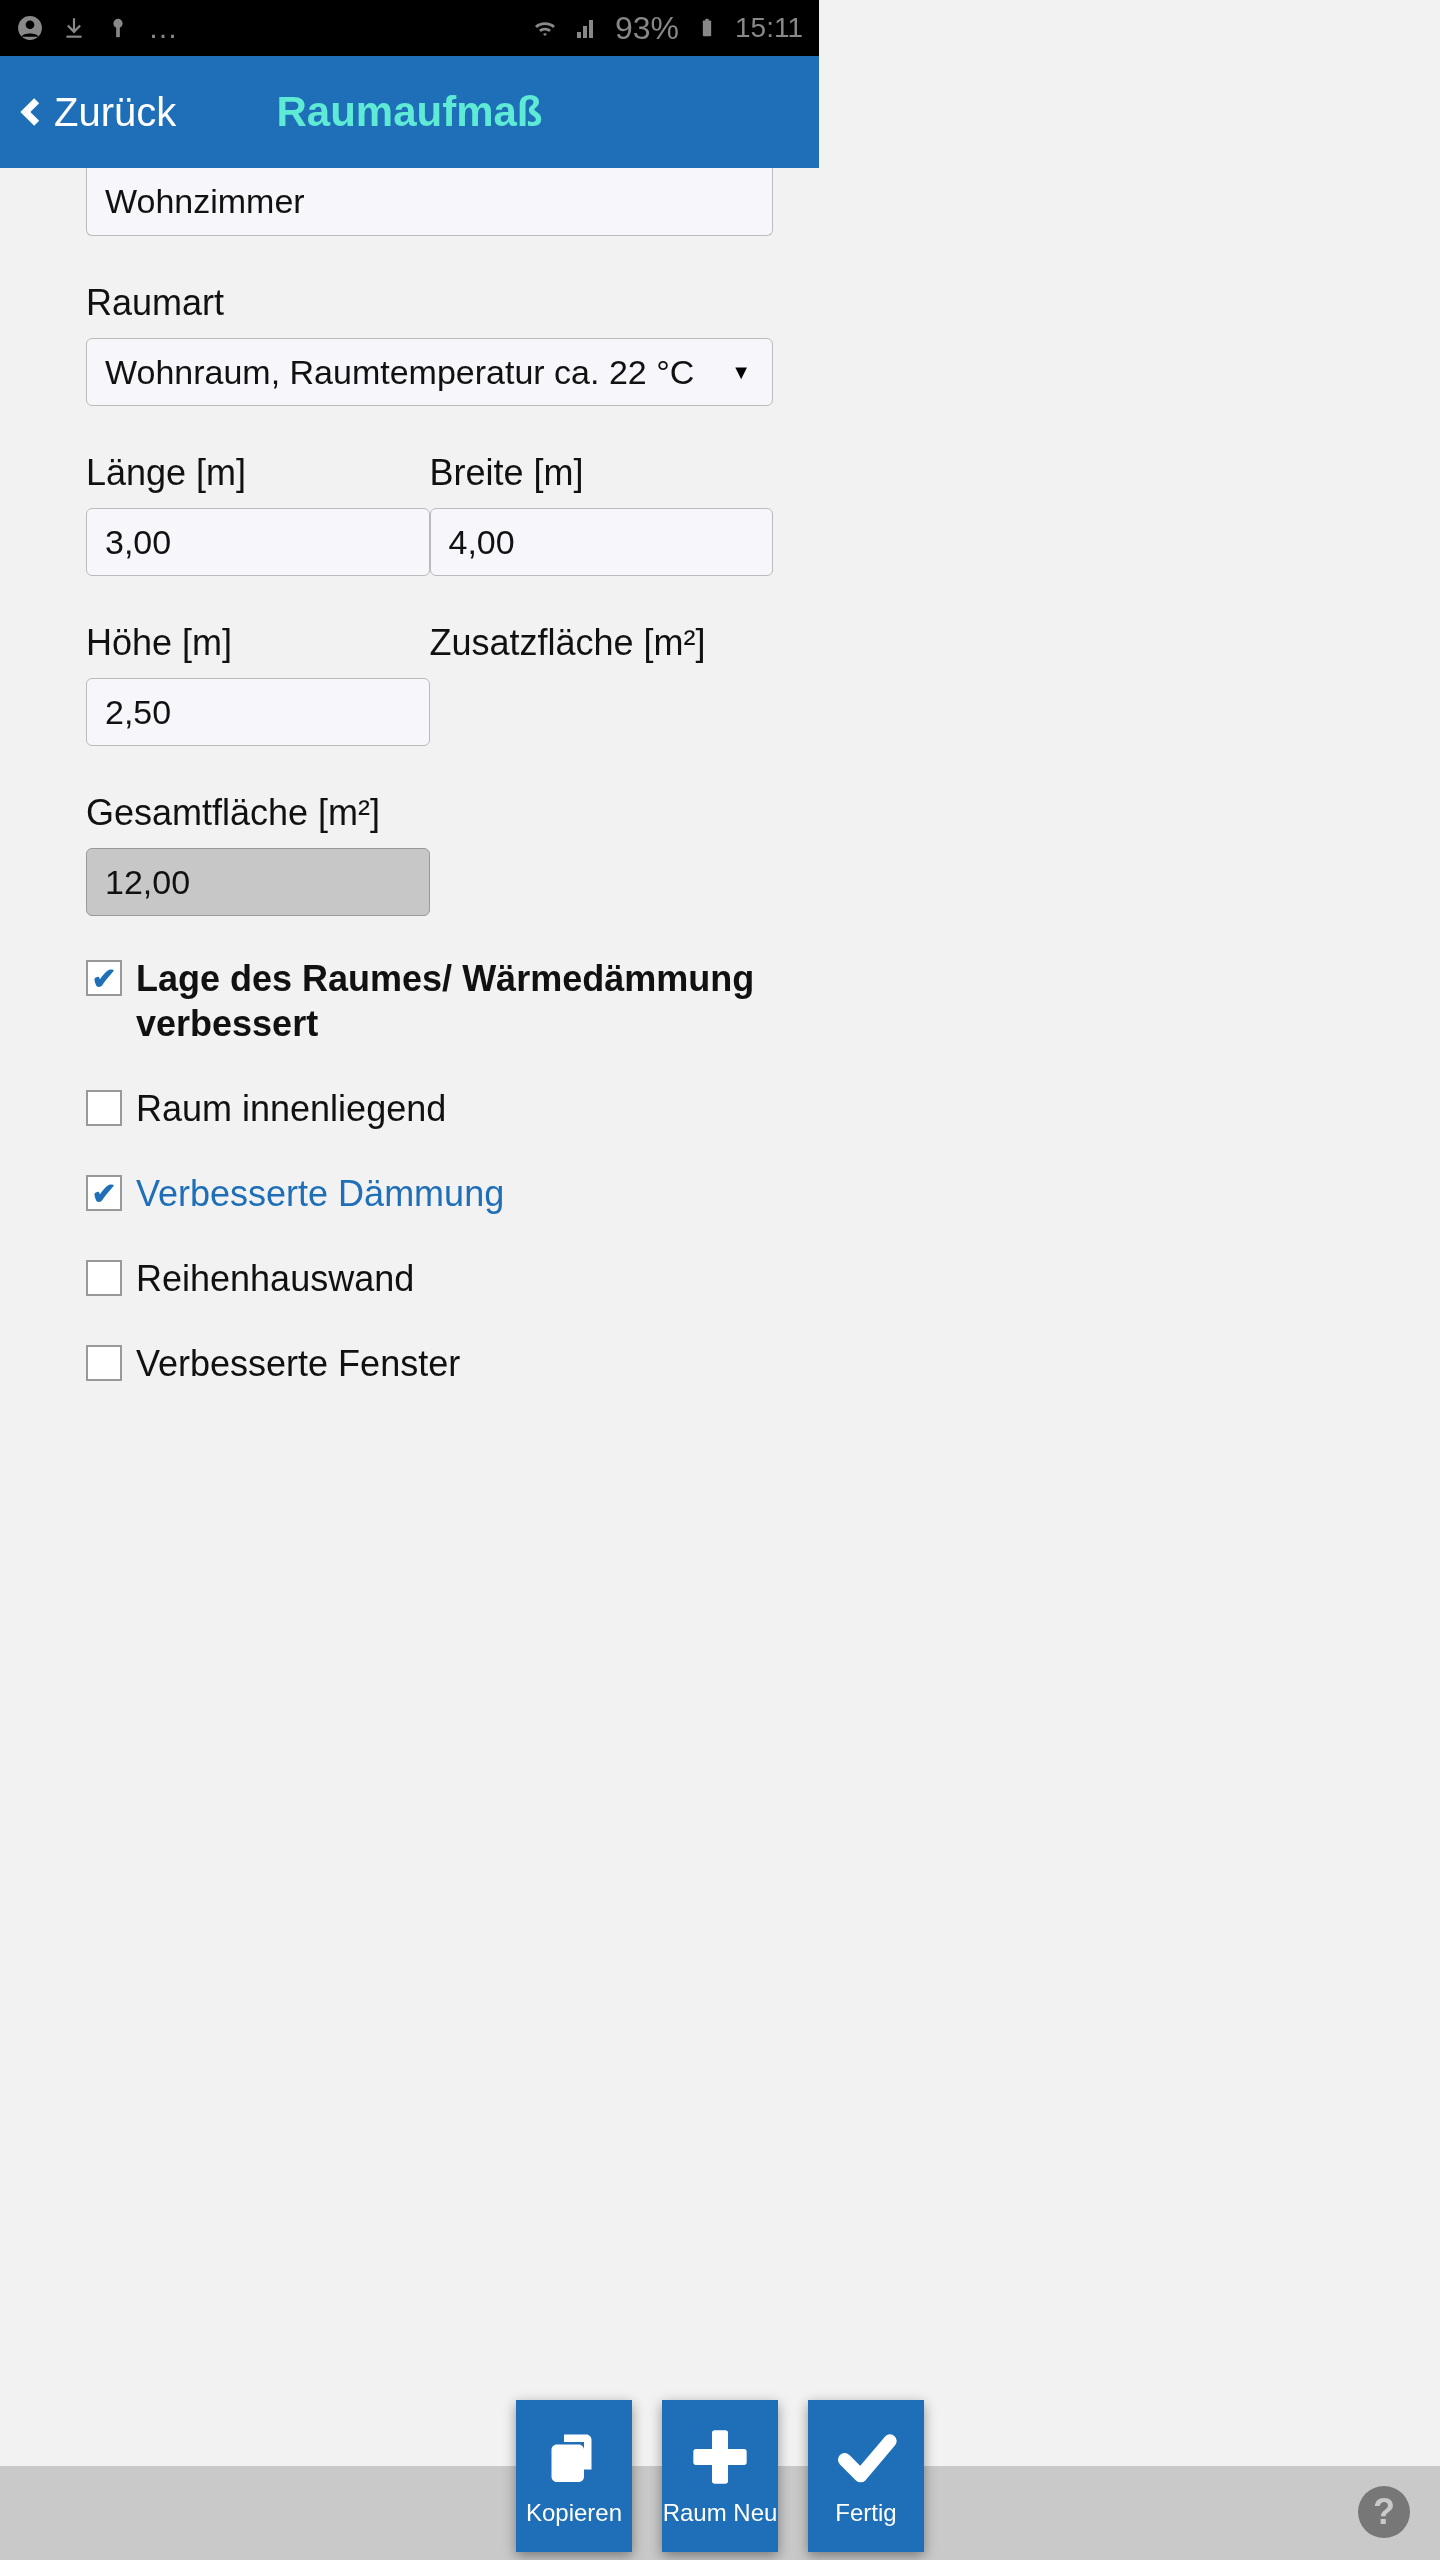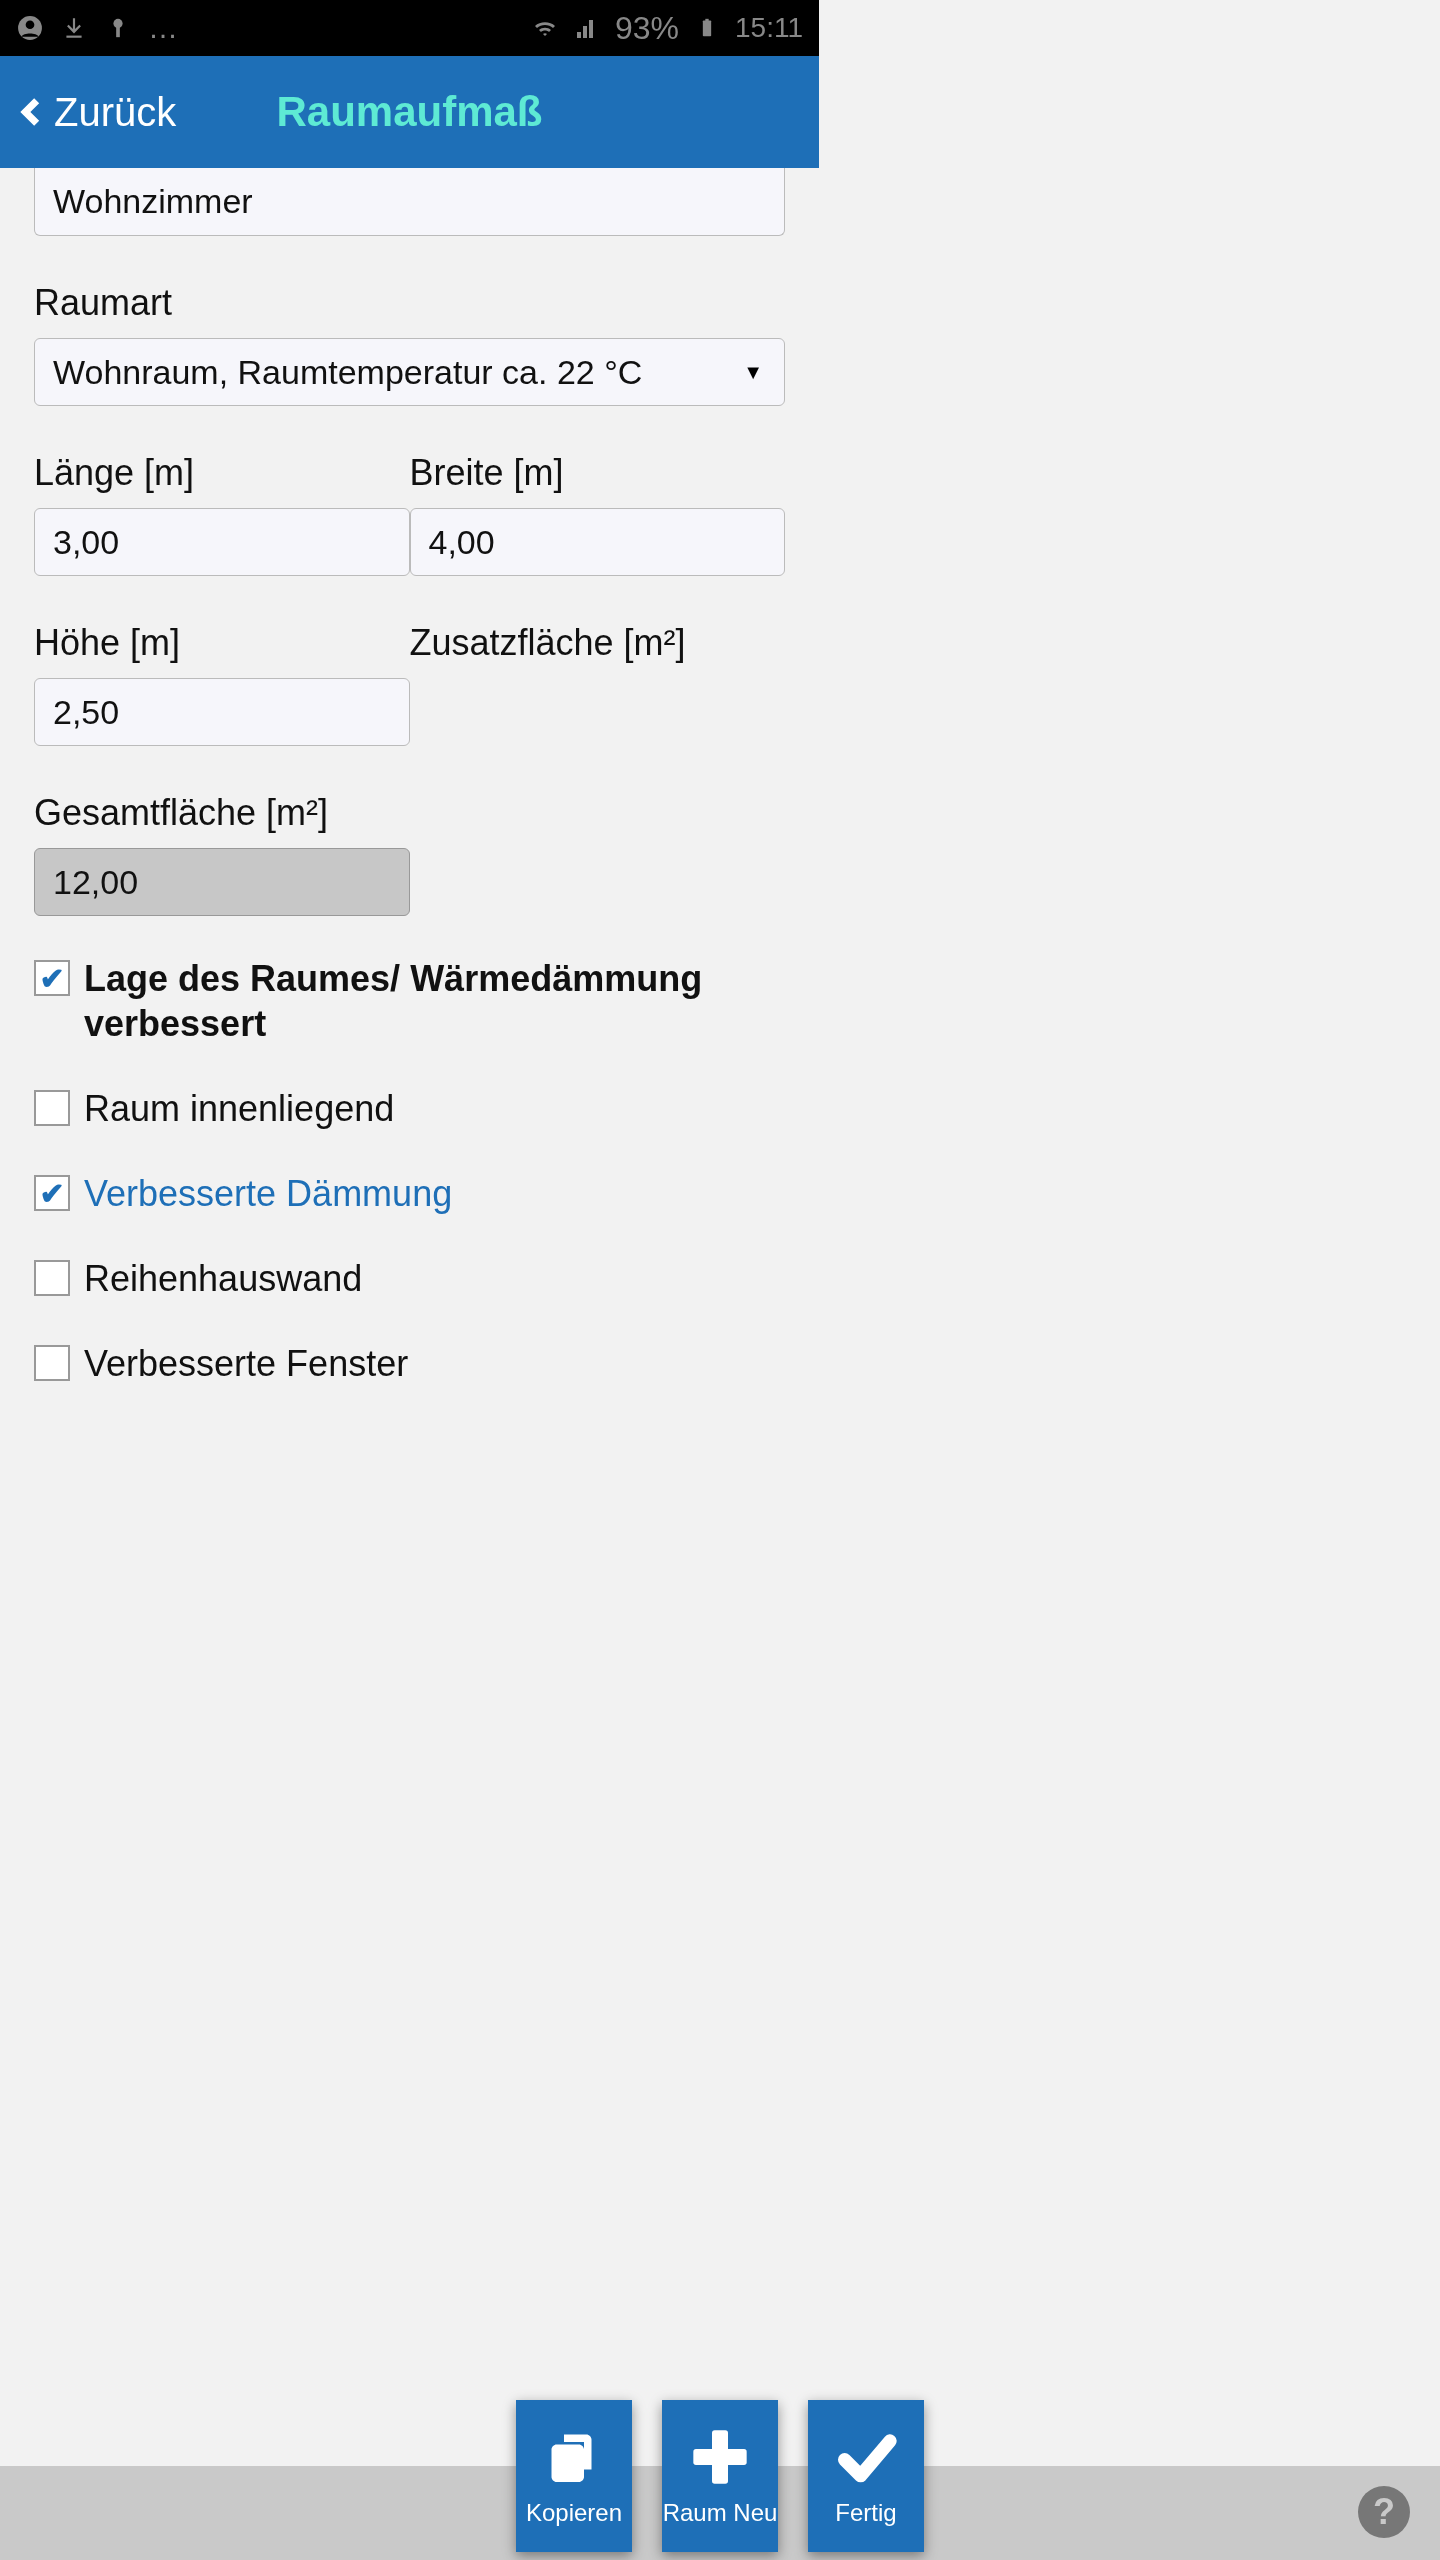--- a/index.html
+++ b/index.html
@@ -7,21 +7,21 @@
   
   .status-bar { height: 56px; background: #000; color: #888; display: flex; align-items: center; padding: 0 16px; font-size: 30px; justify-content: space-between; }
   .status-left { display: flex; gap: 16px; align-items: center; }
   .status-right { display: flex; gap: 14px; align-items: center; }
   .sicon { width: 28px; height: 28px; display:inline-flex; align-items:center; justify-content:center; }
   
   .header { height: 112px; background: #1e6fb7; display: flex; align-items: center; padding: 0 14px; position: relative; }
   .back-btn { display: flex; align-items: center; gap: 6px; color: #fff; font-size: 40px; }
   .page-title { position:absolute; left:0; right:0; text-align:center; color:#5eead4; font-size:42px; font-weight:bold; pointer-events:none; }
   
-  .content { padding: 0 34px; background: #f2f2f2; height: calc(100% - 56px - 112px); overflow:hidden; }
+  .content { padding: 0 46px; background: #f2f2f2; height: calc(100% - 56px - 112px); overflow:hidden;margin-left:40px; }
   
   .field-input {
     width: 100%; height: 68px; background: #f6f6fb; border: 1px solid #bbb; border-radius: 6px;
     font-size: 34px; padding: 0 18px; color: #111; display:flex; align-items:center;
   }
   .field-input.top-cut { border-top:none; border-top-left-radius:0; border-top-right-radius:0; }
   .field-input.readonly { background: #c7c7c7; border-color:#999; }
   .select-wrap { position:relative; }
   .select-caret { position:absolute; right:22px; top:50%; transform:translateY(-50%); font-size:20px; }
   

